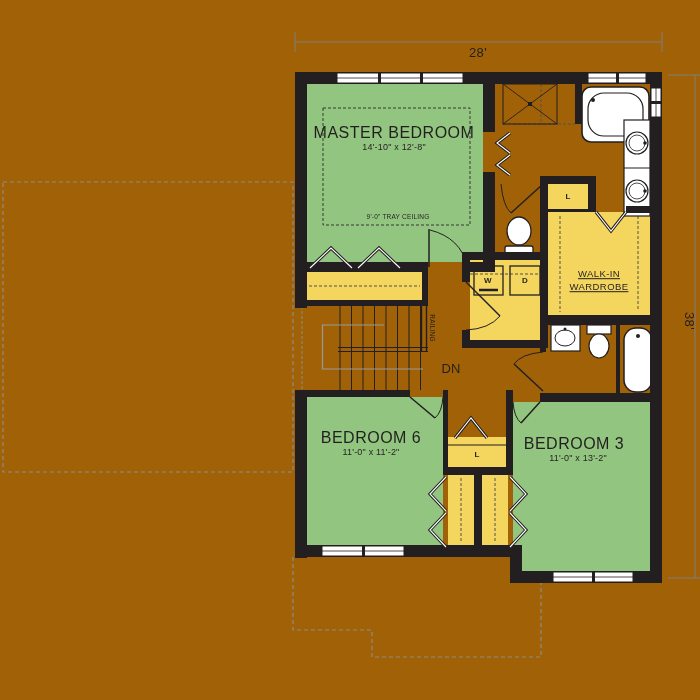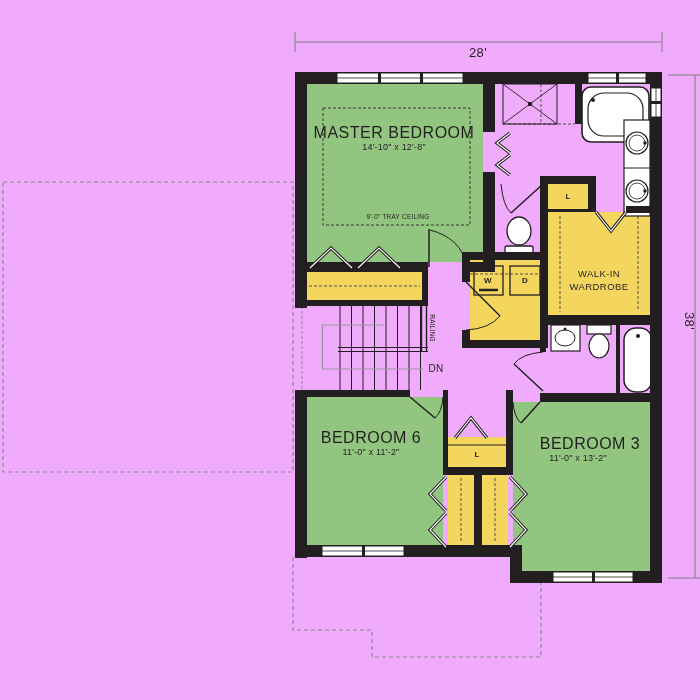--- a/index.html
+++ b/index.html
@@ -1,28 +1,28 @@
 <!DOCTYPE html>
 <html><head>
 <meta charset="utf-8">
 <style>
   html,body{margin:0;padding:0;background:#fff;}
-  .plan{position:relative;width:700px;height:700px;background:#f0abfc;overflow:hidden;
+  .plan{position:relative;width:700px;height:700px;background:#a16207;overflow:hidden;
         font-family:"Liberation Sans",sans-serif;color:#231f20;}
   .plan svg{position:absolute;left:0;top:0;}
   .lbl{position:absolute;white-space:nowrap;transform:translate(-50%,-50%);
        text-align:center;color:#231f20;line-height:1.35;}
-  .wrap{white-space:normal;width:84px;}
+  .wrap{white-space:normal;width:84px;text-decoration:underline;}
   .rot90{transform:translate(-50%,-50%) rotate(90deg);}
   .s13{font-size:13px;letter-spacing:.3px;}
   .s11{font-size:16px;letter-spacing:.5px;}
   .s95{font-size:9.5px;letter-spacing:.4px;}
   .s9{font-size:9px;letter-spacing:.2px;}
   .s8b{font-size:8px;font-weight:bold;letter-spacing:.2px;}
-  .s75{font-size:10px;letter-spacing:.2px;}
+  .s75{font-size:13px;letter-spacing:.2px;margin-left:15px;}
   .s65{font-size:6.5px;letter-spacing:.2px;}
 </style>
 </head>
 <body>
 
 <div class="plan">
 <svg width="700" height="700" viewBox="0 0 700 700">
 
   <g fill="none" stroke="#8c8c8c" stroke-width="1.2" stroke-dasharray="4 3">
     <rect x="3" y="182" width="290" height="290"></rect>
@@ -248,21 +248,21 @@
   <div class="lbl s13" style="left:478px;top:53px">28'</div>
   <div class="lbl s13 rot90" style="left:689px;top:321px">38'</div>
 
   <div class="lbl s11" style="left:394px;top:133px">MASTER BEDROOM</div>
   <div class="lbl s9" style="left:394px;top:147px">14'-10" x 12'-8"</div>
   <div class="lbl s65" style="left:398px;top:217px">9'-0" TRAY CEILING</div>
 
   <div class="lbl s11" style="left:371px;top:438px">BEDROOM 6</div>
   <div class="lbl s9" style="left:371px;top:452px">11'-0" x 11'-2"</div>
 
-  <div class="lbl s11" style="left:590px;top:444px">BEDROOM 3</div>
+  <div class="lbl s11" style="left:574px;top:444px">BEDROOM 3</div>
   <div class="lbl s9" style="left:578px;top:458px">11'-0" x 13'-2"</div>
 
   <div class="lbl s95 wrap" style="left:599px;top:281px">WALK-IN WARDROBE</div>
 
   <div class="lbl s8b" style="left:488px;top:281px">W</div>
   <div class="lbl s8b" style="left:525px;top:281px">D</div>
 
   <div class="lbl s8b" style="left:568px;top:197px">L</div>
   <div class="lbl s8b" style="left:477px;top:455px">L</div>
 

